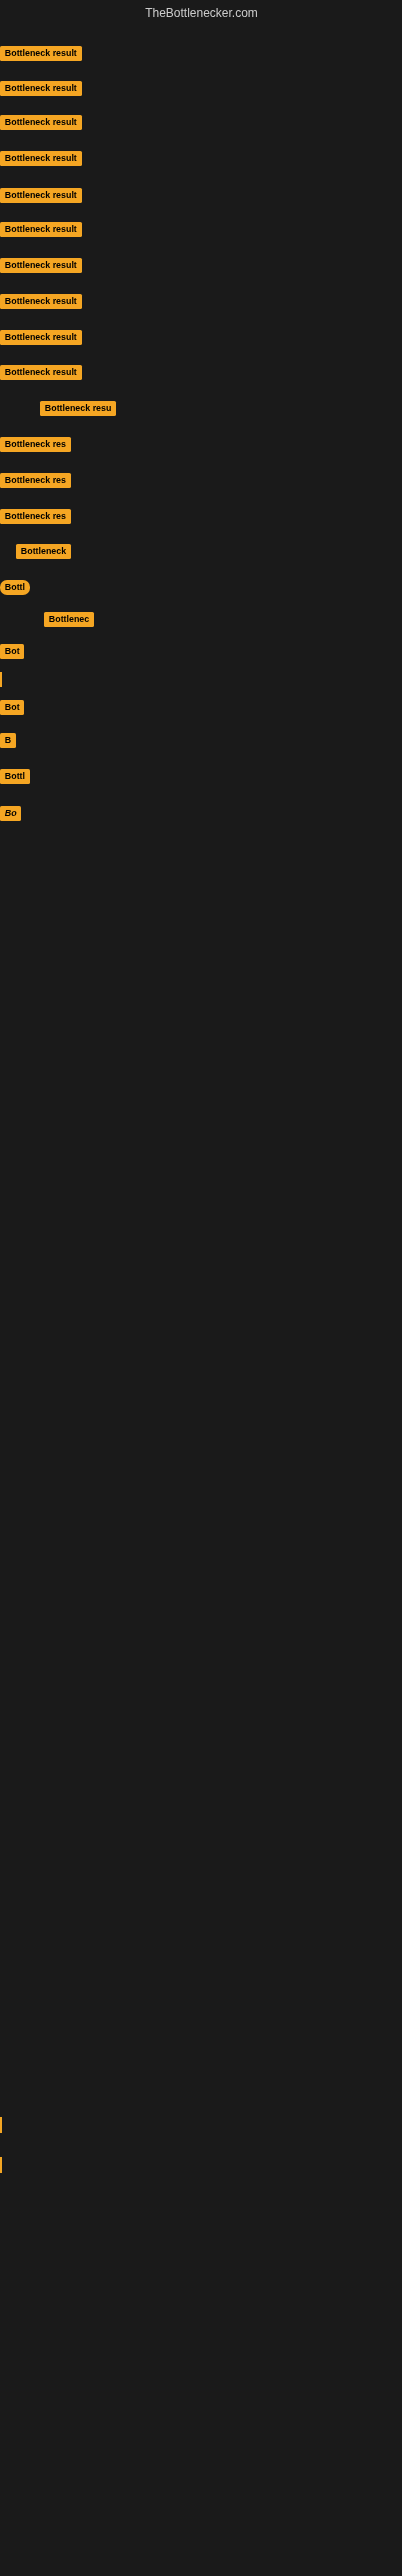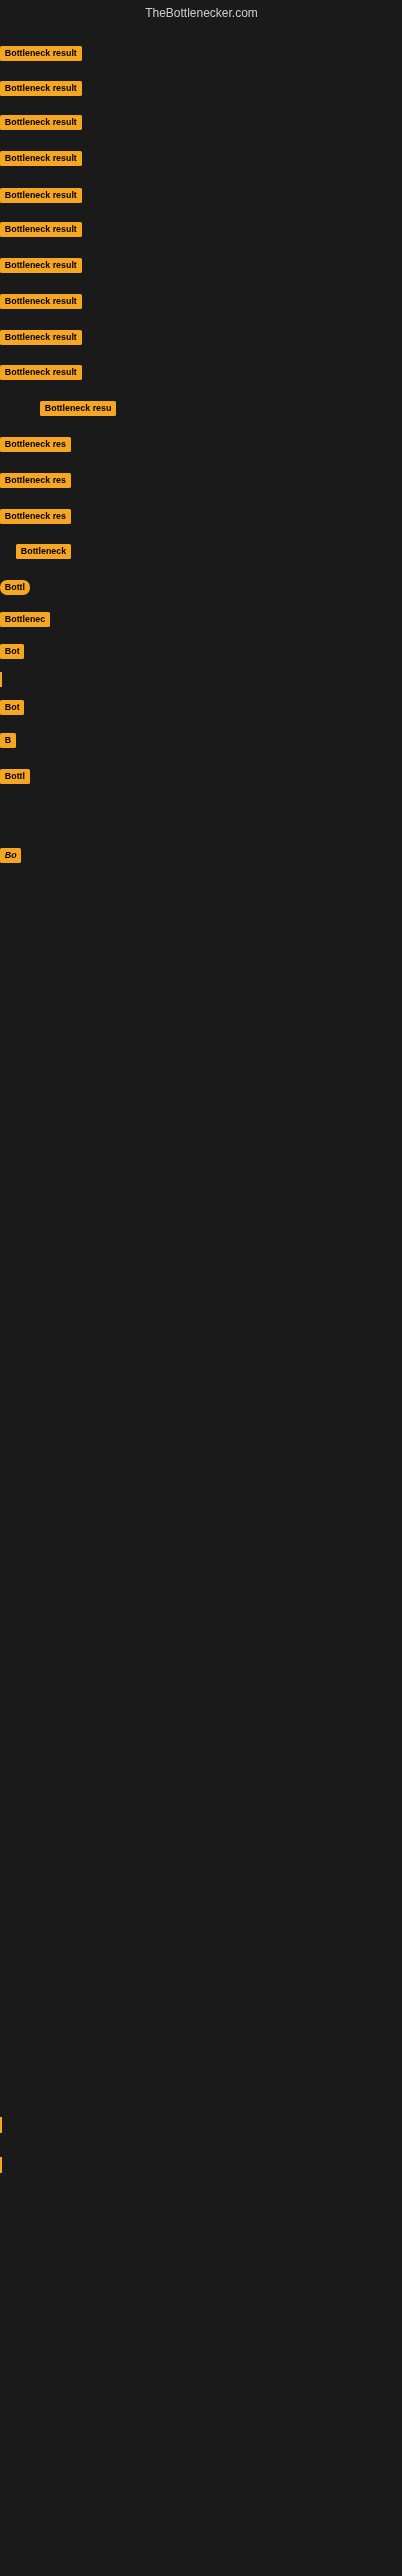--- a/index.html
+++ b/index.html
@@ -66,25 +66,25 @@
     <div class="badge-container" style="top: 258px;"><span class="bottleneck-badge" style="max-width: 121px;">Bottleneck result</span></div>
     <div class="badge-container" style="top: 294px;"><span class="bottleneck-badge" style="max-width: 121px;">Bottleneck result</span></div>
     <div class="badge-container" style="top: 330px;"><span class="bottleneck-badge" style="max-width: 119px;">Bottleneck result</span></div>
     <div class="badge-container" style="top: 365px;"><span class="bottleneck-badge" style="max-width: 119px;">Bottleneck result</span></div>
     <div class="badge-container" style="top: 401px;"><span class="bottleneck-badge" style="max-width: 105px; margin-left: 40px;">Bottleneck resu</span></div>
     <div class="badge-container" style="top: 437px;"><span class="bottleneck-badge" style="max-width: 97px;">Bottleneck res</span></div>
     <div class="badge-container" style="top: 473px;"><span class="bottleneck-badge" style="max-width: 97px;">Bottleneck res</span></div>
     <div class="badge-container" style="top: 509px;"><span class="bottleneck-badge" style="max-width: 93px;">Bottleneck res</span></div>
     <div class="badge-container" style="top: 544px; padding-left: 16px;"><span class="bottleneck-badge" style="max-width: 72px;">Bottleneck</span></div>
     <div class="badge-container" style="top: 580px;"><span class="bottleneck-badge" style="max-width: 48px; border-radius: 7px;">Bottl</span></div>
-    <div class="badge-container" style="top: 612px;"><span class="bottleneck-badge" style="max-width: 68px;">Bottlenec</span></div>
+    <div class="badge-container" style="top: 612px; padding-left: 44px;"><span class="bottleneck-badge" style="max-width: 68px;">Bottlenec</span></div>
     <div class="badge-container" style="top: 644px;"><span class="bottleneck-badge" style="max-width: 32px;">Bot</span></div>
     <div class="badge-container" style="top: 700px;"><span class="bottleneck-badge" style="max-width: 32px;">Bot</span></div>
     <div class="badge-container" style="top: 733px;"><span class="bottleneck-badge" style="max-width: 16px;">B</span></div>
     <div class="badge-container" style="top: 769px;"><span class="bottleneck-badge" style="max-width: 47px;">Bottl</span></div>
-    <div class="badge-container" style="top: 848px; font-style: italic;"><span class="bottleneck-badge" style="max-width: 22.5px;">Bo</span></div>
+    <div class="badge-container" style="top: 806px; font-style: italic;"><span class="bottleneck-badge" style="max-width: 22.5px;">Bo</span></div>
   </div>
 <div id="vlines-container">
     <div class="v-line" style="top: 672px; height: 14.5px;"></div>
     <div class="v-line" style="top: 2117px; height: 16px;"></div>
     <div class="v-line" style="top: 2157px; height: 16px;"></div>
   </div>
 
 
 </body></html>

